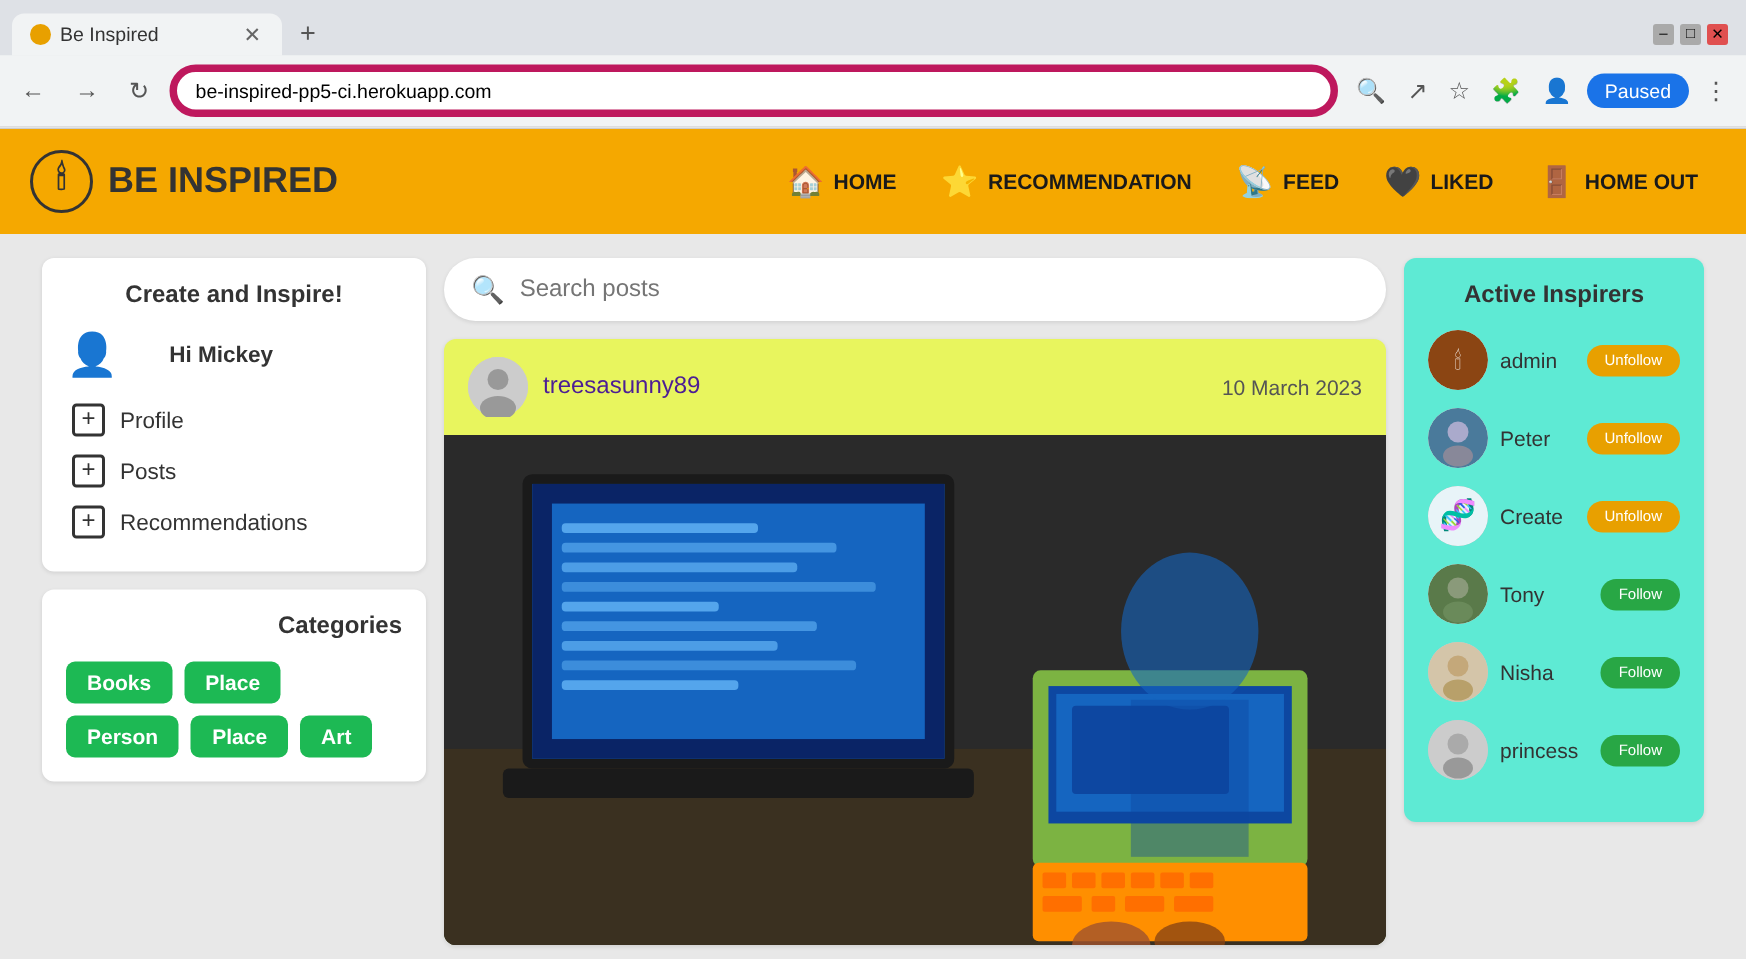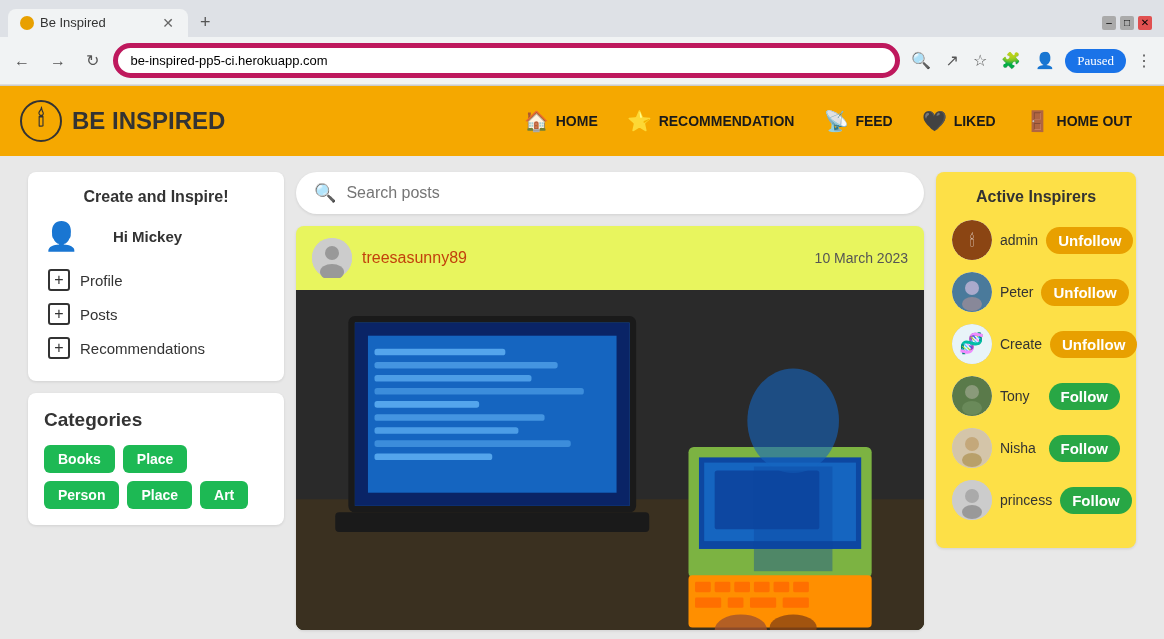--- a/index.html
+++ b/index.html
@@ -15,21 +15,21 @@
     .new-tab-btn { background: none; border: none; cursor: pointer; font-size: 18px; color: #555; padding: 4px 8px; }
     .tab-spacer { flex: 1; }
     .window-controls { display: flex; gap: 4px; padding: 4px; }
     .win-btn { width: 14px; height: 14px; border-radius: 2px; background: #aaa; border: none; cursor: pointer; font-size: 10px; }
 
     .address-bar { display: flex; align-items: center; padding: 6px 8px; gap: 8px; background: #f1f3f4; border-bottom: 1px solid #ddd; }
     .nav-btn { background: none; border: none; cursor: pointer; color: #555; font-size: 16px; padding: 4px 6px; border-radius: 4px; }
     .address-input { flex: 1; padding: 5px 12px; border: 5px solid #be185d; border-radius: 20px; font-size: 13px; background: white; }
     .toolbar-icons { display: flex; align-items: center; gap: 6px; }
     .toolbar-icon { background: none; border: none; cursor: pointer; color: #555; font-size: 16px; padding: 4px; }
-    .paused-btn { background: #1a73e8; color: white; border: none; border-radius: 20px; padding: 4px 12px; font-size: 13px; cursor: pointer; display: flex; align-items: center; gap: 4px; font-family: Liberation Serif, serif; }
+    .paused-btn { background: #1a73e8; color: white; border: none; border-radius: 20px; padding: 4px 12px; font-size: 13px; cursor: pointer; display: flex; align-items: center; gap: 4px; }
 
     
     .app-container { min-height: calc(100vh - 90px); background: #e8e8e8; }
 
     
     .top-nav { background: #f5a800; padding: 0 20px; display: flex; align-items: center; height: 70px; }
     .logo { display: flex; align-items: center; gap: 10px; color: #333; font-weight: bold; font-size: 24px; text-decoration: none; }
     .logo-icon { width: 42px; height: 42px; }
     .nav-links { margin-left: auto; display: flex; align-items: center; gap: 6px; }
     .nav-link { display: flex; align-items: center; gap: 6px; color: #1a1a1a; text-decoration: none; font-weight: bold; font-size: 14px; padding: 8px 12px; border-radius: 4px; }
@@ -40,44 +40,44 @@
 
     
     .left-sidebar { width: 256px; flex-shrink: 0; display: flex; flex-direction: column; gap: 12px; }
     .sidebar-card { background: white; border-radius: 8px; padding: 16px; box-shadow: 0 1px 3px rgba(0,0,0,0.1); }
     .sidebar-title { font-size: 16px; font-weight: bold; color: #333; text-align: center; margin-bottom: 14px; }
     .user-greeting { display: flex; align-items: center; gap: 10px; margin-bottom: 10px; }
     .user-avatar { font-size: 28px; }
     .user-name { font-size: 15px; color: #333; font-weight: bold; margin-left: 24px; }
     .sidebar-menu-item { display: flex; align-items: center; gap: 10px; padding: 6px 4px; color: #333; text-decoration: none; font-size: 15px; cursor: pointer; }
     .menu-icon { width: 22px; height: 22px; border: 2px solid #333; border-radius: 3px; display: flex; align-items: center; justify-content: center; font-size: 16px; flex-shrink: 0; }
-    .categories-title { font-size: 19px; font-weight: bold; color: #333; text-align: left; margin-bottom: 14px; }
+    .categories-title { font-size: 16px; font-weight: bold; color: #333; text-align: right; margin-bottom: 14px; }
     .category-tags { display: flex; flex-wrap: wrap; gap: 8px; }
     .category-tag { background: #1db954; color: white; border: none; border-radius: 6px; padding: 6px 14px; font-size: 14px; font-weight: bold; cursor: pointer; }
 
     
     .middle-content { flex: 1; min-width: 0; display: flex; flex-direction: column; gap: 12px; }
     .search-bar { background: white; border-radius: 24px; padding: 10px 18px; display: flex; align-items: center; gap: 10px; box-shadow: 0 1px 3px rgba(0,0,0,0.1); }
     .search-icon { color: #666; font-size: 18px; }
     .search-input { border: none; outline: none; font-size: 16px; flex: 1; color: #999; }
     .post-card { background: #e8f55e; border-radius: 8px; overflow: hidden; box-shadow: 0 1px 3px rgba(0,0,0,0.1); }
     .post-header { display: flex; align-items: center; justify-content: space-between; padding: 12px 16px; }
     .post-user { display: flex; align-items: center; gap: 10px; }
     .post-avatar { width: 40px; height: 40px; border-radius: 50%; background: #ccc; display: flex; align-items: center; justify-content: center; font-size: 18px; color: #666; }
-    .post-username { font-size: 16px; color: #c2410c; font-weight: 500; }
+    .post-username { font-size: 16px; color: #4c1d95; font-weight: 500; }
     .post-date { font-size: 14px; color: #555; }
 
     
     .right-sidebar { width: 200px; flex-shrink: 0; }
-    .inspirers-card { background: #fde047; border-radius: 8px; padding: 16px; box-shadow: 0 1px 3px rgba(0,0,0,0.1); }
+    .inspirers-card { background: #5eead4; border-radius: 8px; padding: 16px; box-shadow: 0 1px 3px rgba(0,0,0,0.1); }
     .inspirers-title { font-size: 16px; font-weight: bold; color: #333; text-align: center; margin-bottom: 14px; }
     .inspirer-item { display: flex; align-items: center; gap: 8px; margin-bottom: 12px; }
     .inspirer-avatar { width: 40px; height: 40px; border-radius: 50%; background: #ccc; flex-shrink: 0; overflow: hidden; display: flex; align-items: center; justify-content: center; font-size: 18px; }
     .inspirer-name { flex: 1; font-size: 14px; color: #333; font-weight: 500; }
-    .follow-btn { border: none; border-radius: 20px; padding: 5px 12px; font-size: 15px; font-weight: bold; cursor: pointer; }
+    .follow-btn { border: none; border-radius: 20px; padding: 5px 12px; font-size: 10px; font-weight: normal; cursor: pointer; }
     .follow-btn.unfollow { background: #e8a000; color: white; }
     .follow-btn.follow { background: #28a745; color: white; }
 
     
     .status-bar { background: #f1f3f4; border-top: 1px solid #ddd; padding: 2px 8px; font-size: 12px; color: #555; }
 
     
     .laptop-scene { width: 100%; height: 340px; background: #2d2d2d; position: relative; overflow: hidden; }
   </style>
 </head>

